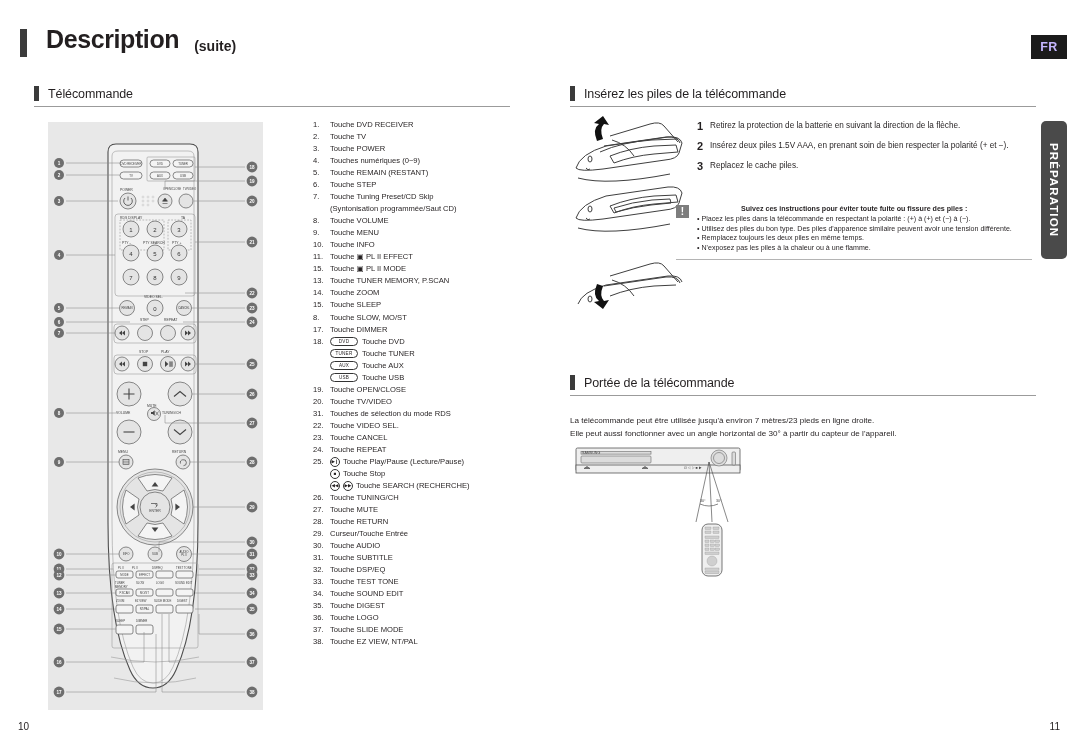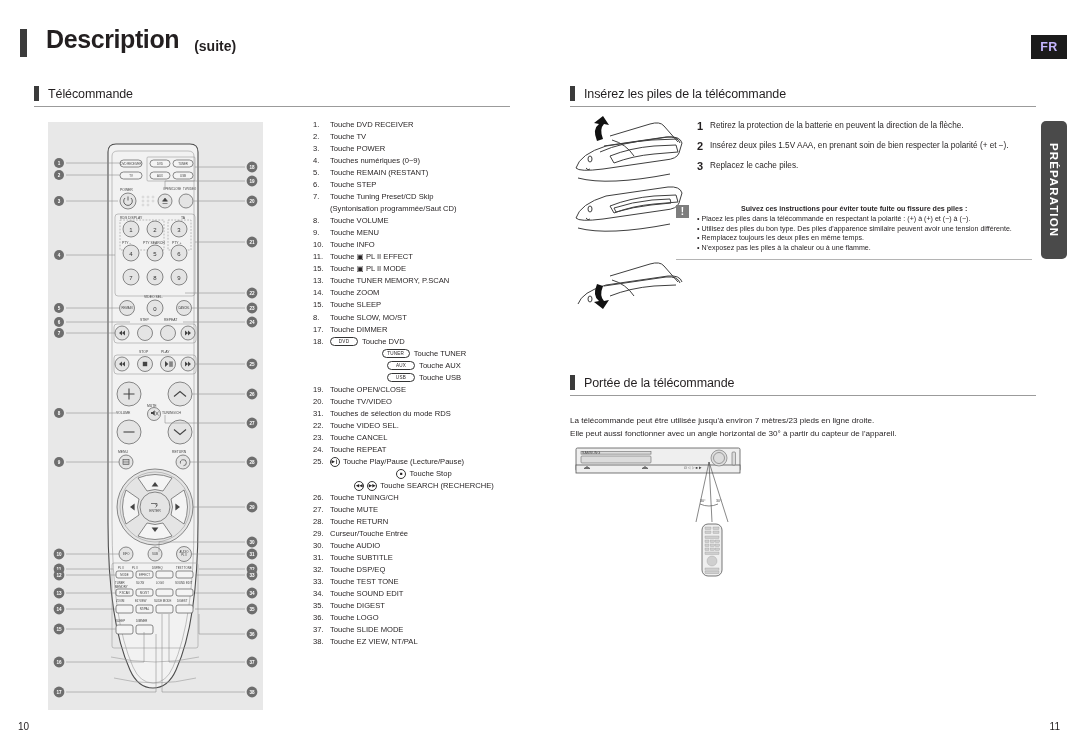--- a/index.html
+++ b/index.html
@@ -48,21 +48,21 @@
   .remote-panel{
     position:absolute;left:48px;top:122px;width:215px;height:588px;background:#e8e8e8;
   }
 
   
   .numlist{position:absolute;left:313px;top:119px;width:205px;font-size:7.6px;line-height:12.03px;}
   .nl-row{display:flex;}
   .nl-n{width:17px;flex:0 0 17px;text-align:left;}
   .nl-t{flex:1;}
   .nl-cont{padding-left:17px;}
-  .nl-sub{display:flex;align-items:center;padding-left:17px;justify-content:center;}
+  .nl-sub{display:flex;align-items:center;padding-left:17px;}
 
   .keycap{
     display:inline-block;border:1px solid #333;border-radius:6px;
     font-size:4.6px;letter-spacing:.2px;padding:0 4px;height:7px;line-height:7px;
     margin-right:4px;text-align:center;min-width:18px;vertical-align:middle;
   }
   .rndbtn{
     display:inline-block;width:8px;height:8px;border:1px solid #333;border-radius:50%;
     margin-right:3px;vertical-align:middle;position:relative;
   }
@@ -682,21 +682,21 @@
       <path d="M46 16 q14 4 22 16"></path>
       <path d="M44 32 q20 -8 44 -10 l22 -1"></path>
       <ellipse cx="24" cy="35" rx="2" ry="3"></ellipse>
     </g>
     <path d="M31 168 q-5 12 2 17 l-5 1 l9 7 l6 -9 l-5 1 q-5 -5 -1 -15 z" fill="#111"></path>
   </svg>
 
   <div class="steps" id="steps">
       <div class="step">
         <div class="step-n">1</div>
-        <div class="step-t">Retirez la protection de la batterie en peuvent la direction de la flèche.</div>
+        <div class="step-t">Retirez la protection de la batterie en suivant la direction de la flèche.</div>
       </div>
       <div class="step">
         <div class="step-n">2</div>
         <div class="step-t">Insérez deux piles 1.5V AAA, en prenant soin de bien respecter la polarité (+ et −).</div>
       </div>
       <div class="step">
         <div class="step-n">3</div>
         <div class="step-t">Replacez le cache piles.</div>
       </div>
     </div>

